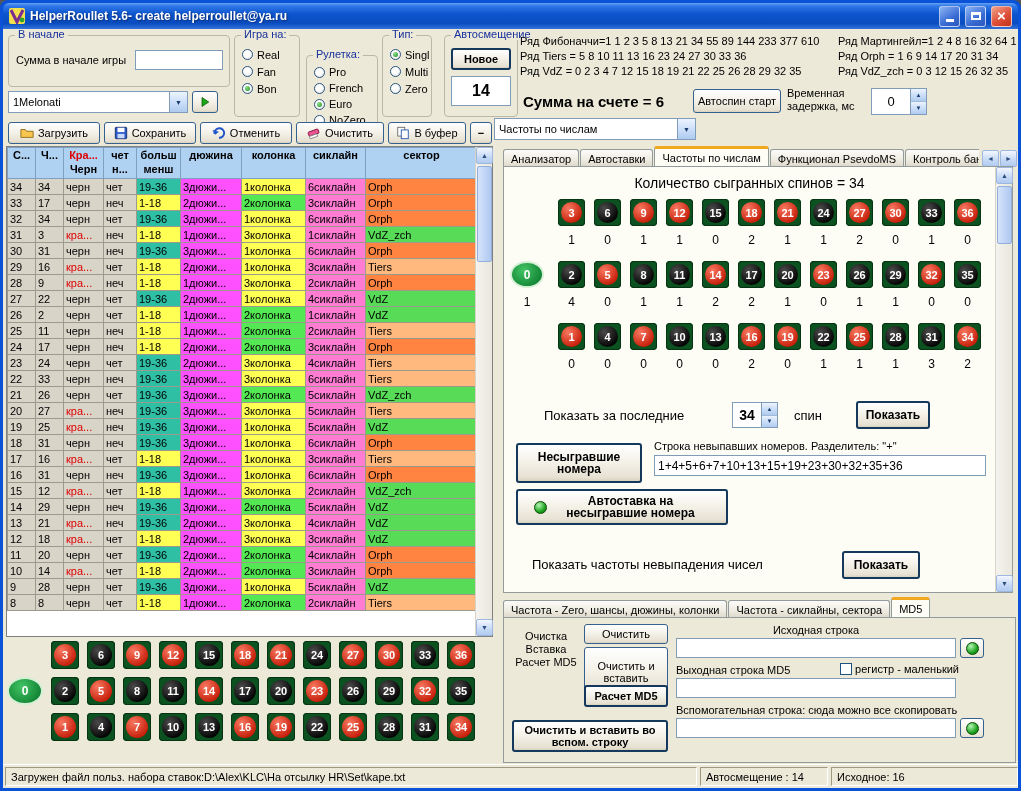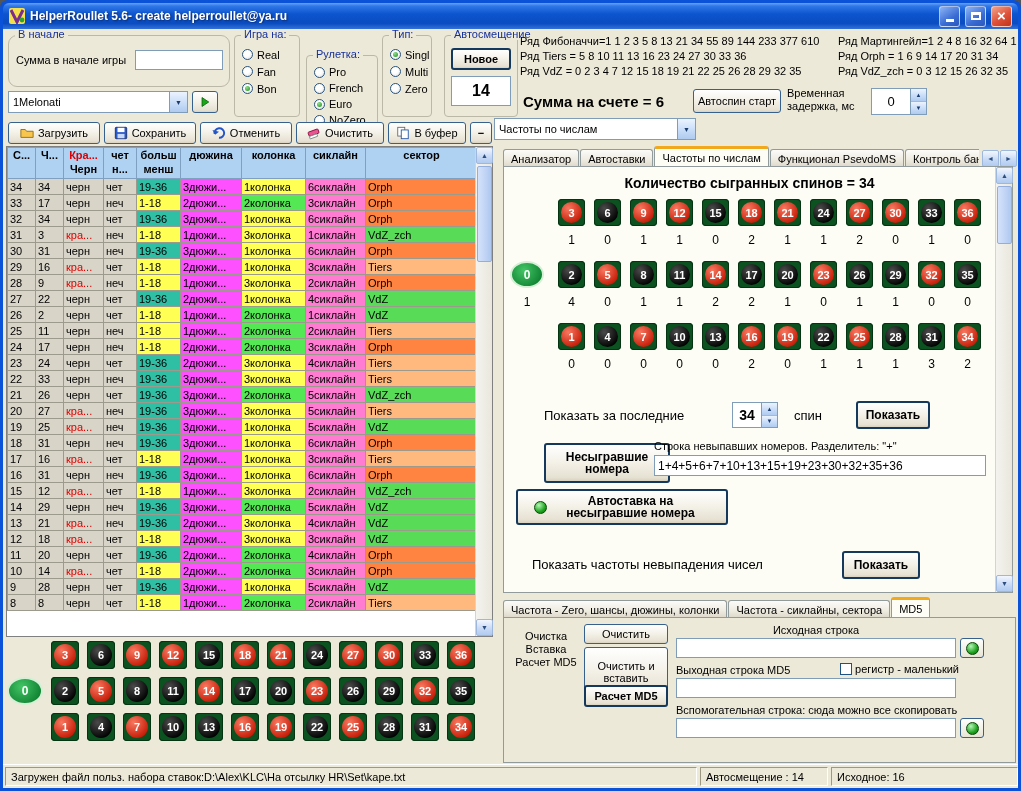--- a/index.html
+++ b/index.html
@@ -106,21 +106,21 @@
     <span class="tb-btn tb-max">
         <span class="g-max"></span>
       </span>
     <span class="tb-btn tb-close">
         <span class="g-close">×</span>
       </span>
   </div>
 
   <div class="content">
 
-    <div class="fs" style="left:5px;top:6px;width:222px;height:52px;border-radius:9px;">
+    <div class="fs" style="left:5px;top:6px;width:222px;height:52px;">
       <span class="lg">В начале</span>
       <span class="lbl" style="left:7px;top:18px;">Сумма в начале игры</span>
       <input class="tin" style="left: 126px; top: 14px; width: 88px; height: 20px;">
     </div>
 
     <div class="combo" style="left:5px;top:62px;width:180px;height:22px;">
       <span class="cv">1Melonati</span>
       <span class="ca">▼</span>
     </div>
     <button class="xbtn" style="left:189px;top:62px;width:26px;height:22px;">
@@ -747,21 +747,21 @@
         <div class="tab">Анализатор</div>
         <div class="tab">Автоставки</div>
         <div class="tab active">Частоты по числам</div>
         <div class="tab">Функционал PsevdoMS</div>
         <div class="tab">Контроль банкро</div>
       </div>
     <span class="sarr" style="left:979px;top:121px;">◄</span>
     <span class="sarr" style="left:997px;top:121px;">►</span>
 
     <div class="panel" style="left:500px;top:137px;width:510px;height:427px;">
-      <div style="position:absolute;left:0;right:17px;top:8px;text-align:center;font-size:14px;font-weight:bold;">Количество сыгранных спинов = 34</div>
+      <div style="position:absolute;left:0;right:17px;top:8px;text-align:center;font-size:14px;font-weight:normal;">Количество сыгранных спинов = 34</div>
 
       <div id="freq-grid" style="position:absolute;left:0;right:17px;top:32px;">
           <div class="num-row">
             <div class="rc">
               <span class="ball red">3</span>
             </div>
             <div class="rc">
               <span class="ball black">6</span>
             </div>
             <div class="rc">
@@ -921,21 +921,21 @@
       <div class="spin" style="left:228px;top:235px;width:46px;height:26px;">
         <span class="sv">34</span>
         <span class="sbx">
           <span class="sbtn">▲</span>
           <span class="sbtn">▼</span>
         </span>
       </div>
       <div class="lbl" style="left:290px;top:241px;font-size:13px;">спин</div>
       <button class="xbtn strong" style="left:352px;top:234px;width:74px;height:28px;font-size:12px;">Показать</button>
 
-      <button class="xbtn strong two" style="left:12px;top:276px;width:126px;height:40px;font-size:12px;margin-left:28px;">Несыгравшие номера</button>
+      <button class="xbtn strong two" style="left:12px;top:276px;width:126px;height:40px;font-size:12px;">Несыгравшие номера</button>
       <div class="lbl" style="left:150px;top:273px;font-size:11px;">Строка невыпавших номеров. Разделитель: "+"</div>
       <input class="tin" style="left: 150px; top: 288px; width: 332px; height: 21px;" value="1+4+5+6+7+10+13+15+19+23+30+32+35+36">
 
       <button class="xbtn strong two" style="left:12px;top:322px;width:212px;height:36px;font-size:12px;">
         <span class="led" style="flex:none;"></span>
         <span style="white-space:normal;width:160px;">Автоставка на несыгравшие номера</span>
       </button>
 
       <div class="lbl" style="left:28px;top:390px;font-size:13px;">Показать частоты невыпадения чисел</div>
       <button class="xbtn strong" style="left:338px;top:384px;width:78px;height:28px;font-size:12px;">Показать</button>
@@ -950,20 +950,21 @@
     <div class="tabstrip" id="btabstrip" style="left:500px;top:568px;width:513px;height:21px;">
         <div class="tab">Частота - Zero, шансы, дюжины, колонки</div>
         <div class="tab">Частота - сиклайны, сектора</div>
         <div class="tab active">MD5</div>
       </div>
     <div class="mdarea" style="left:500px;top:588px;width:513px;height:146px;">
       <div style="position:absolute;left:10px;top:12px;width:64px;text-align:center;line-height:13px;white-space:normal;">Очистка Вставка Расчет MD5</div>
       <button class="xbtn" style="left:80px;top:6px;width:84px;height:20px;">Очистить</button>
       <button class="xbtn two" style="left:80px;top:29px;width:84px;height:49px;">Очистить и вставить</button>
       <button class="xbtn strong" style="left:80px;top:67px;width:84px;height:22px;">Расчет MD5</button>
+      <button class="xbtn strong two" style="left:8px;top:102px;width:156px;height:32px;">Очистить и вставить во вспом. строку</button>
 
       <div style="position:absolute;left:172px;top:6px;width:280px;text-align:center;">Исходная строка</div>
       <input class="tin" style="left: 172px; top: 20px; width: 280px; height: 20px;">
       <span class="ledbtn" style="left:456px;top:20px;width:24px;height:20px;">
           <span class="led"></span>
         </span>
 
       <div class="lbl" style="left:172px;top:46px;">Выходная строка MD5</div>
       <div class="lbl" style="left:336px;top:45px;">
         <span class="cb"></span>

